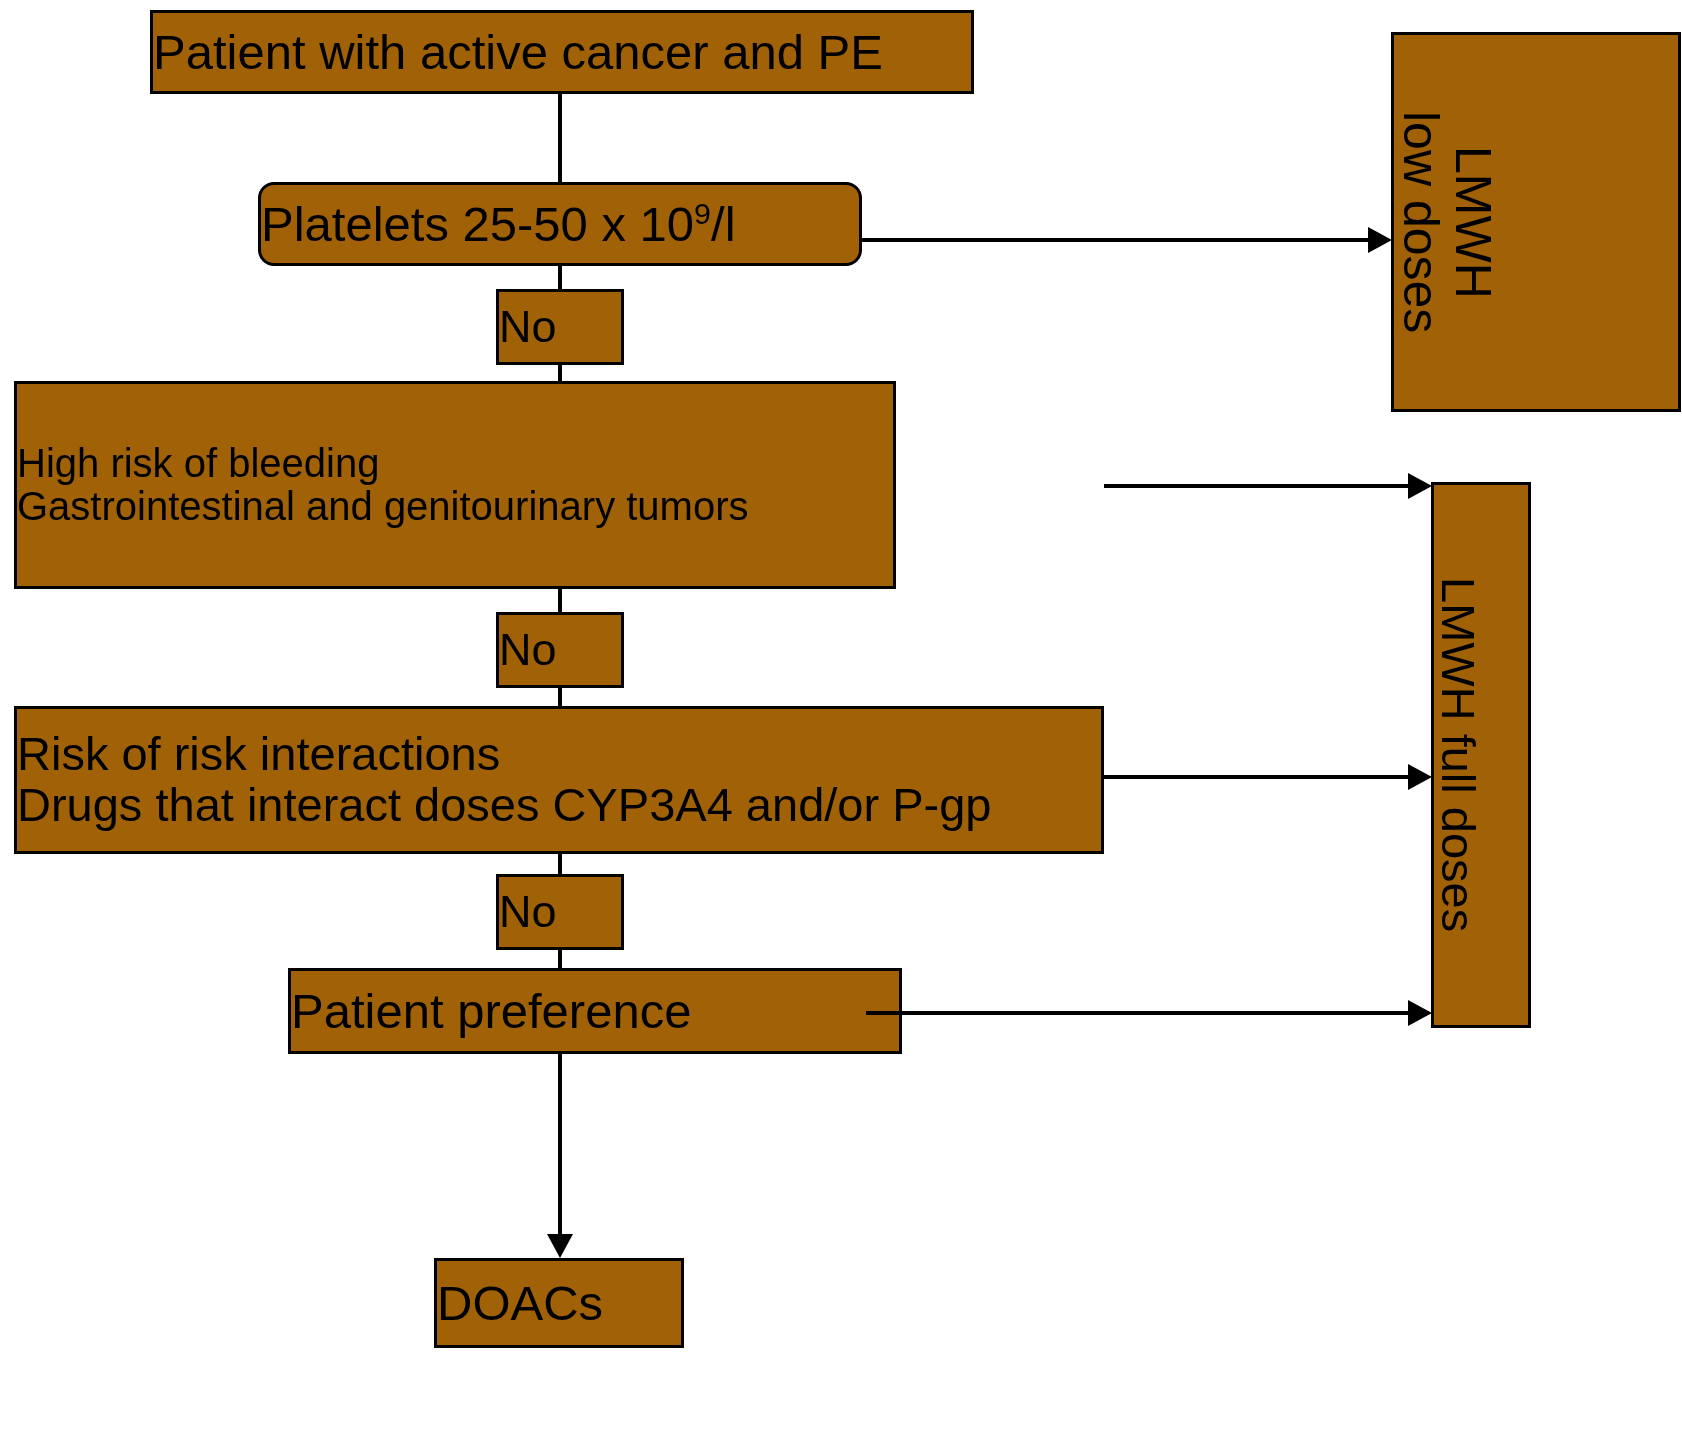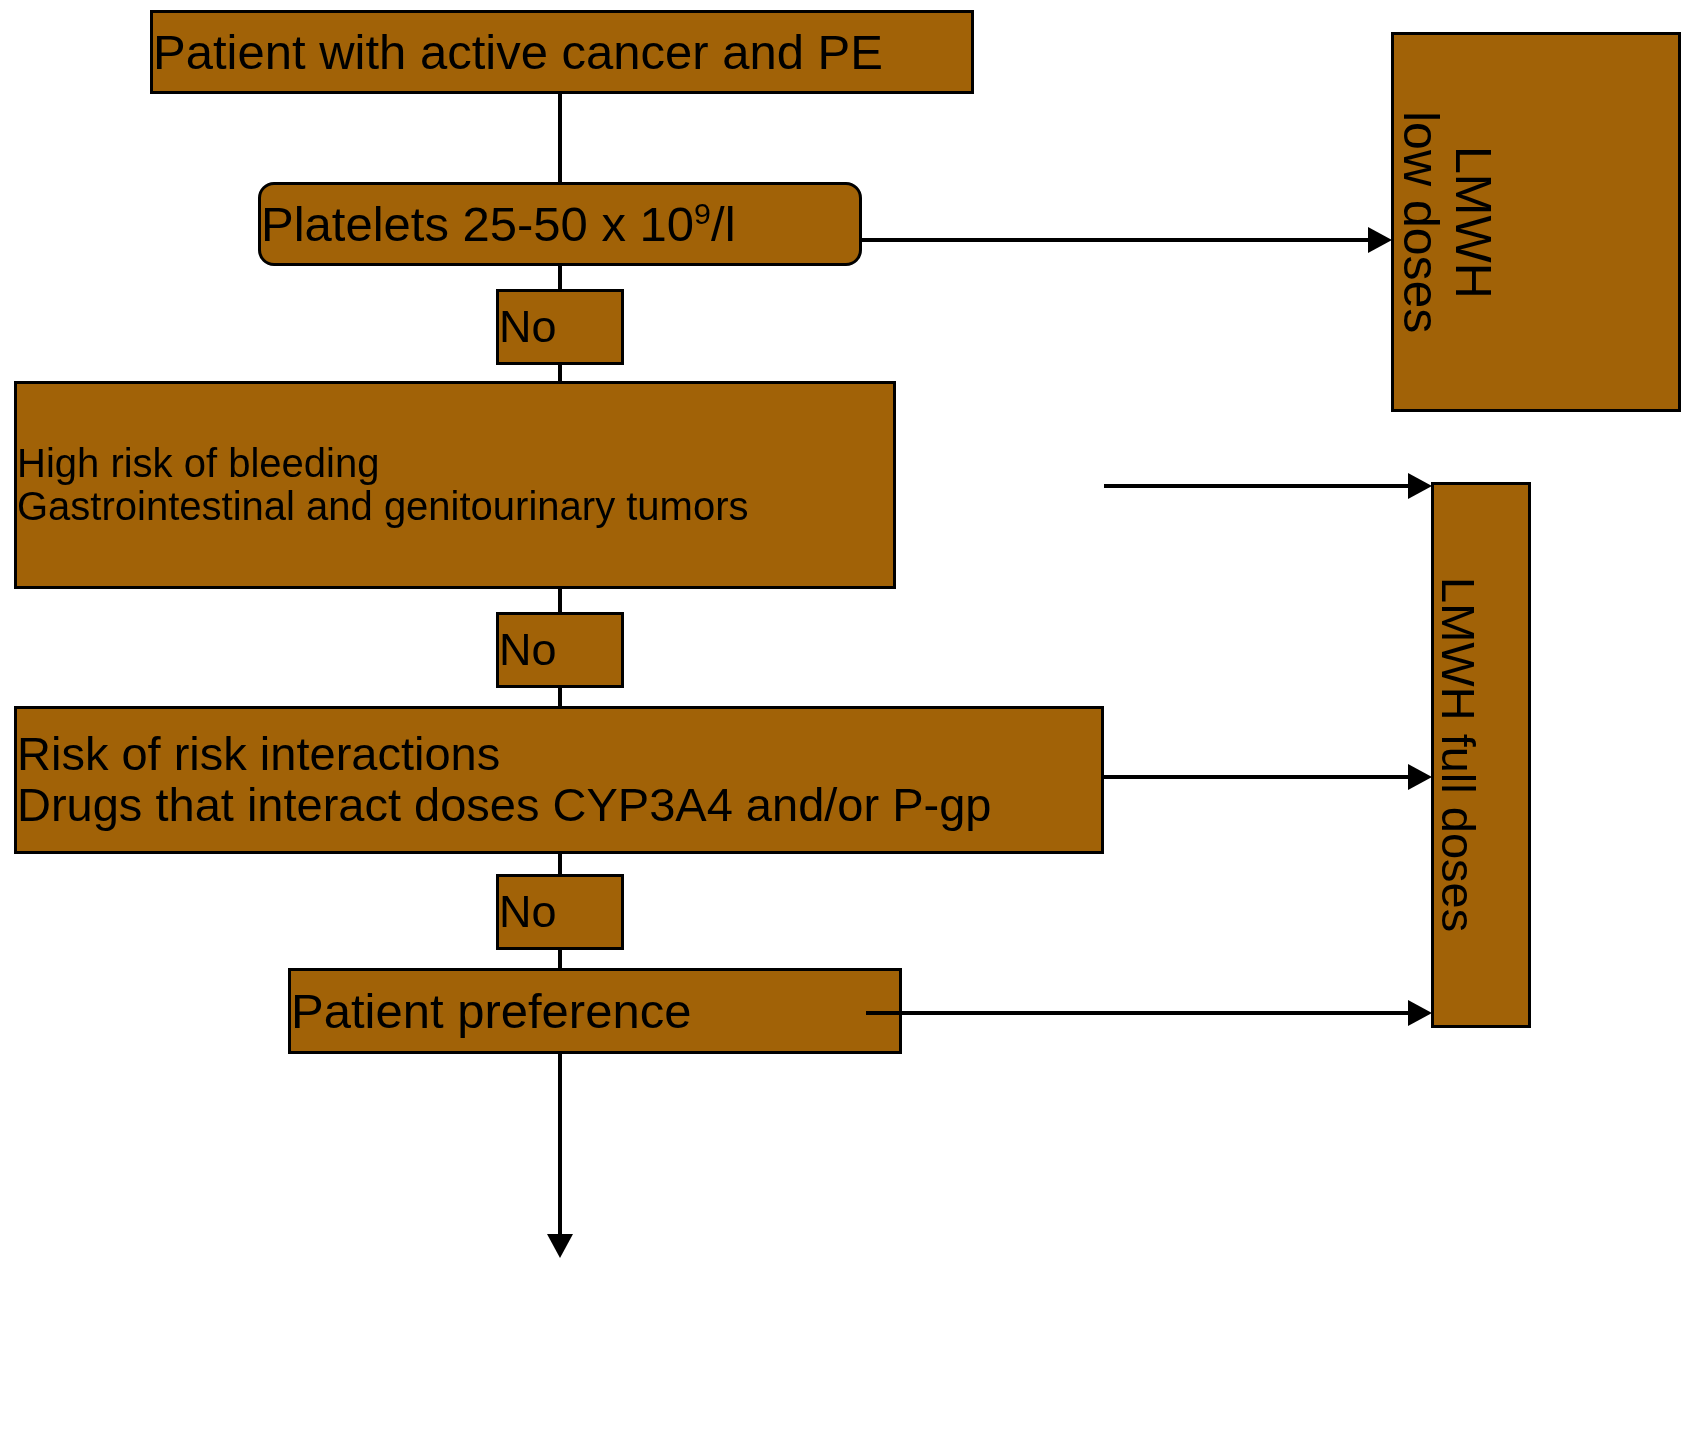--- a/index.html
+++ b/index.html
@@ -121,20 +121,23 @@
   </div>
 
   <div class="node" id="node-no3">
     <span class="line">No</span>
   </div>
 
   <div class="node" id="node-pref">
     <span class="line">Patient preference</span>
   </div>
 
+  <div class="node" id="node-doacs">
+    <span class="line">DOACs</span>
+  </div>
 
   <div class="node" id="node-lmwh-low">
     <div class="vwrap">
       <span class="vtext">low doses</span>
       <span class="vtext">LMWH</span>
     </div>
   </div>
 
   <div class="node" id="node-lmwh-full">
     <span class="vtext">LMWH full doses</span>

